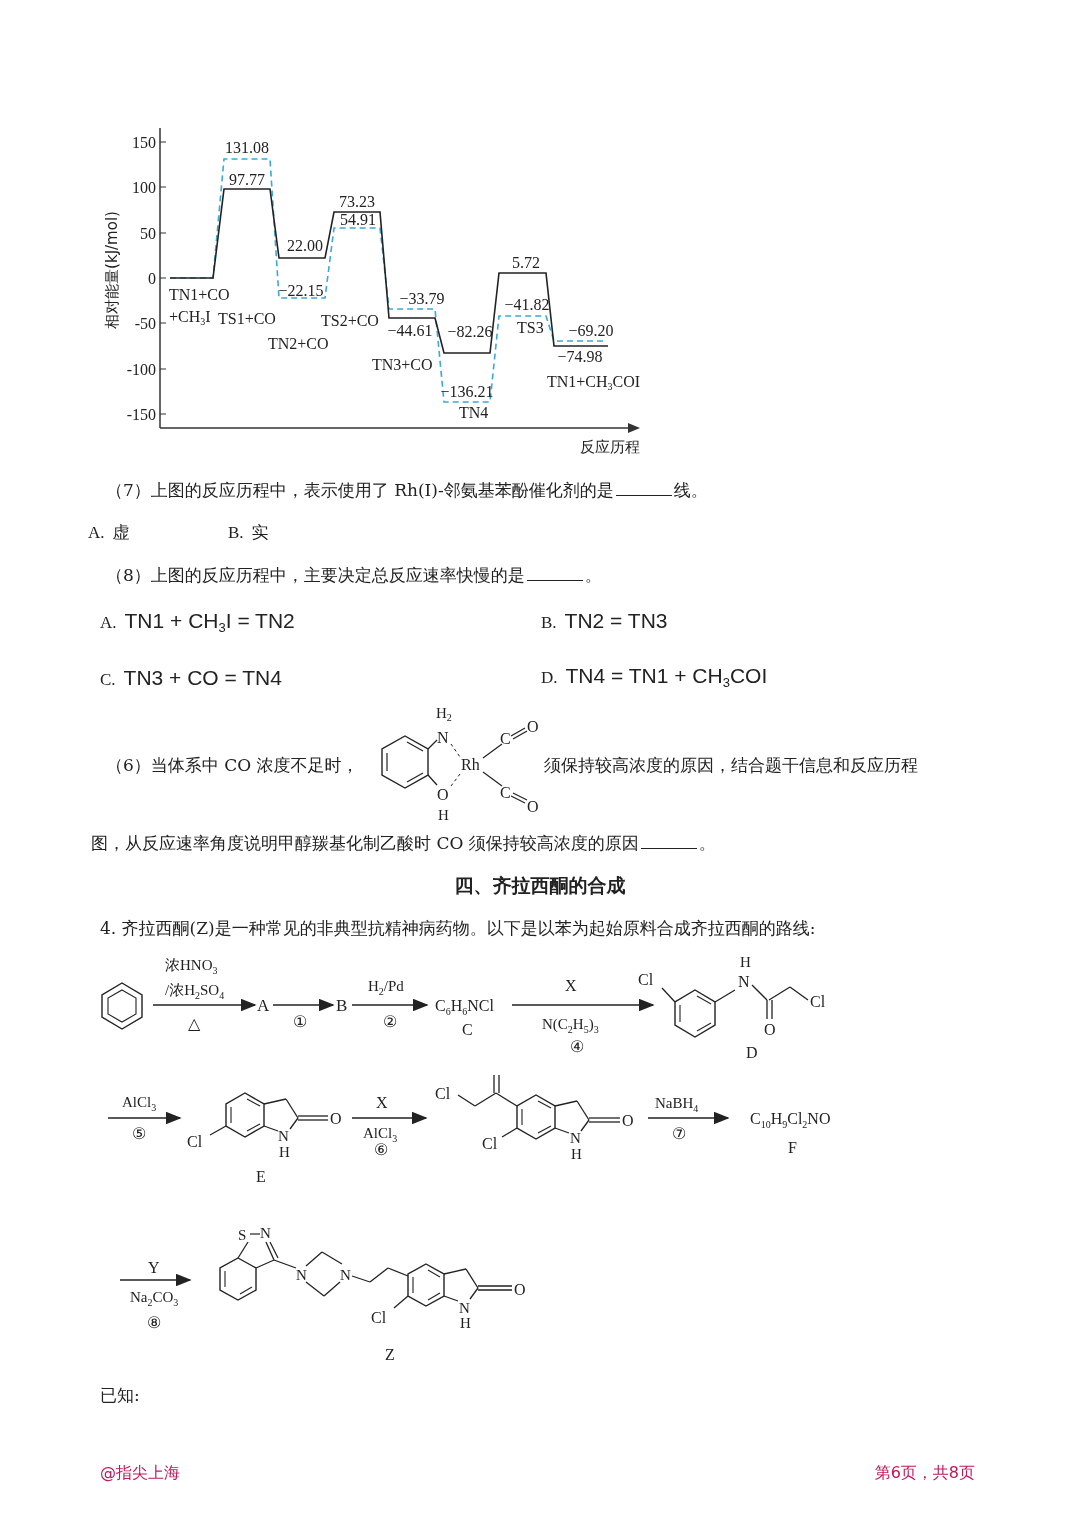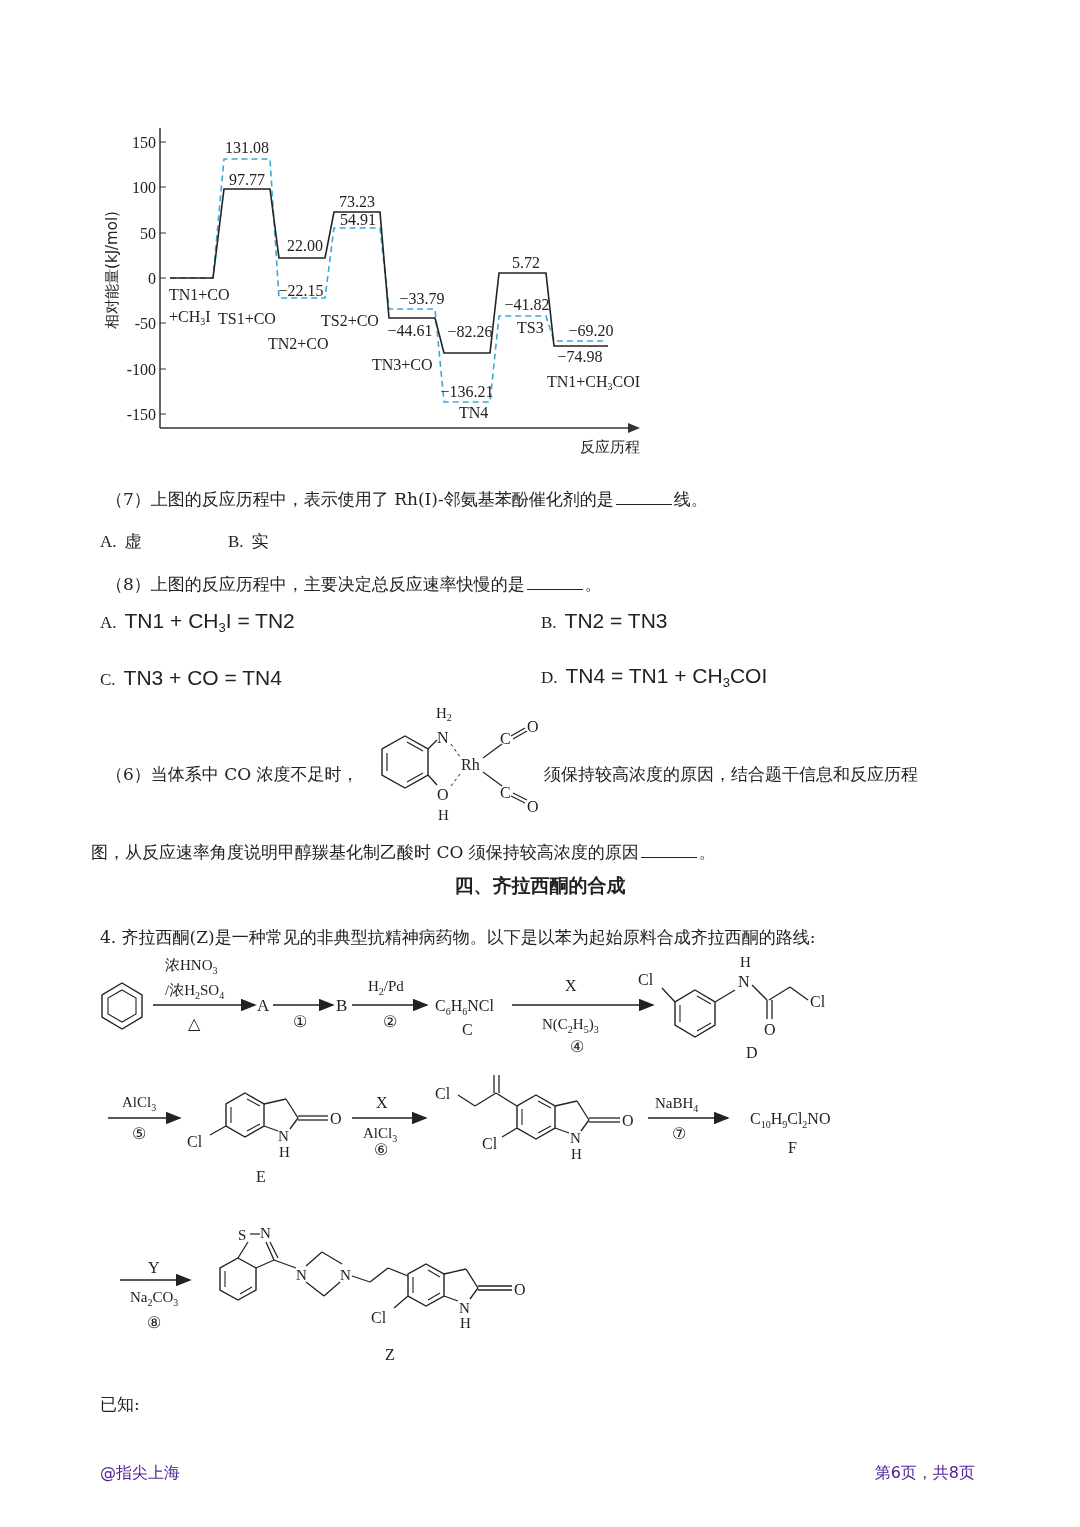--- a/index.html
+++ b/index.html
@@ -1,27 +1,27 @@
 <!DOCTYPE html>
 <html><head>
 <meta charset="utf-8">
 <style>
   html, body { margin: 0; padding: 0; background: #ffffff; }
   body {
     width: 1080px; height: 1527px; position: relative; overflow: hidden;
     font-family: "DejaVu Serif", "Liberation Serif", serif; color: #222;
   }
   .abs { position: absolute; }
-  .txt { font-size: 17px; white-space: nowrap; margin-top: 9px; }
+  .txt { font-size: 17px; white-space: nowrap; }
   .blank { display: inline-block; border-bottom: 1px solid #222; width: 56px; height: 14px; vertical-align: baseline; margin: 0 2px; }
   .eq { font-family: Liberation Sans, sans-serif; font-size: 21px; }
   .opt-letter { font-family: "Liberation Serif", serif; font-size: 17px; margin-right: 8px; }
   sub { font-size: 0.62em; vertical-align: -0.3em; line-height: 0; }
   .section-title { font-weight: bold; font-size: 19px; }
-  .footer { font-family: "DejaVu Sans", "Liberation Sans", sans-serif; font-size: 16px; color: #4c1d95; }
+  .footer { font-family: "DejaVu Sans", "Liberation Sans", sans-serif; font-size: 16px; color: #be185d; }
   svg text { font-family: "Liberation Serif", "DejaVu Serif", serif; }
   .chart-svg text { font-size: 16px; fill: #222; }
   .scheme text { font-family: "Liberation Serif", "DejaVu Serif", serif; fill: #222; }
 </style>
 </head>
 <body>
 
 <svg class="abs chart-svg" style="left:0;top:0" width="1080" height="470" viewBox="0 0 1080 470">
 
   <g>
@@ -79,21 +79,21 @@
     <text x="372" y="370">TN3+CO</text>
     <text x="459" y="418">TN4</text>
     <text x="517" y="333">TS3</text>
     <text x="547" y="387"><tspan>TN1+CH</tspan><tspan dy="3" style="font-size:10px">3</tspan><tspan dy="-3">COI</tspan></text>
   </g>
 </svg>
 
 <div class="abs txt" style="left:106px;top:479px">
   <span>（7）上图的反应历程中，表示使用了 Rh(Ⅰ)-邻氨基苯酚催化剂的是</span><span class="blank"></span><span>线。</span>
 </div>
-<div class="abs txt" style="left:100px;top:521px">
+<div class="abs txt" style="left:88px;top:521px">
   <span class="opt-letter">A.</span><span>虚</span>
 </div>
 <div class="abs txt" style="left:228px;top:521px">
   <span class="opt-letter">B.</span><span>实</span>
 </div>
 
 <div class="abs txt" style="left:106px;top:564px">
   <span>（8）上图的反应历程中，主要决定总反应速率快慢的是</span><span class="blank"></span><span>。</span>
 </div>
 <div class="abs" style="left:100px;top:609px">

